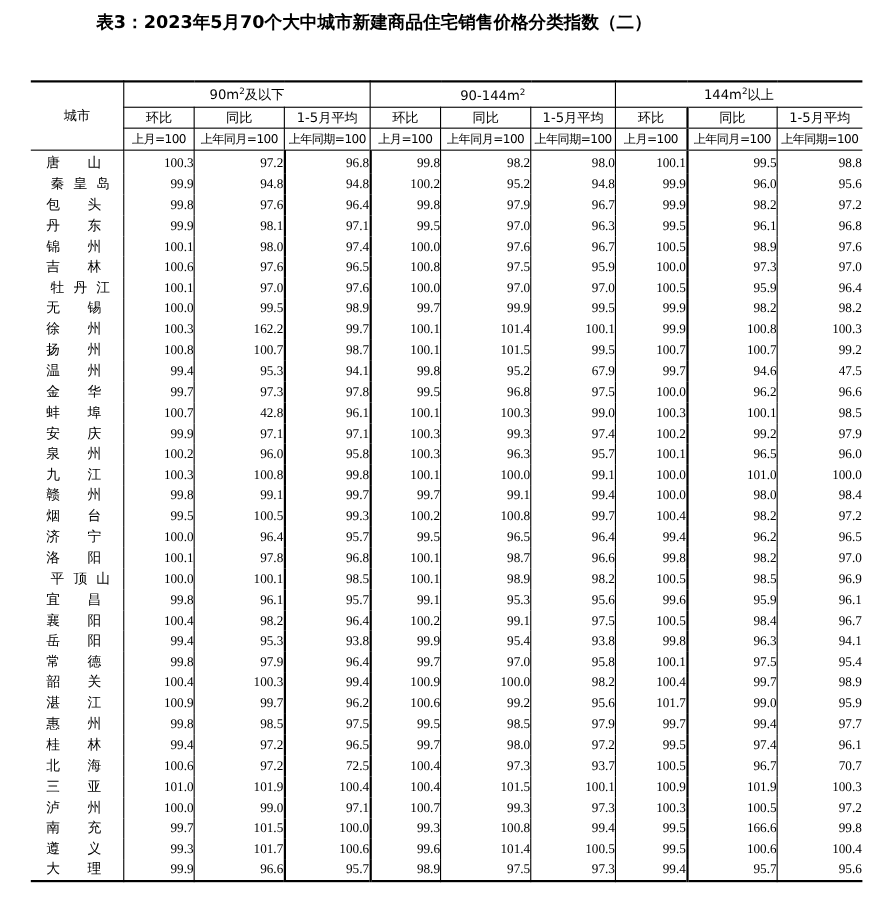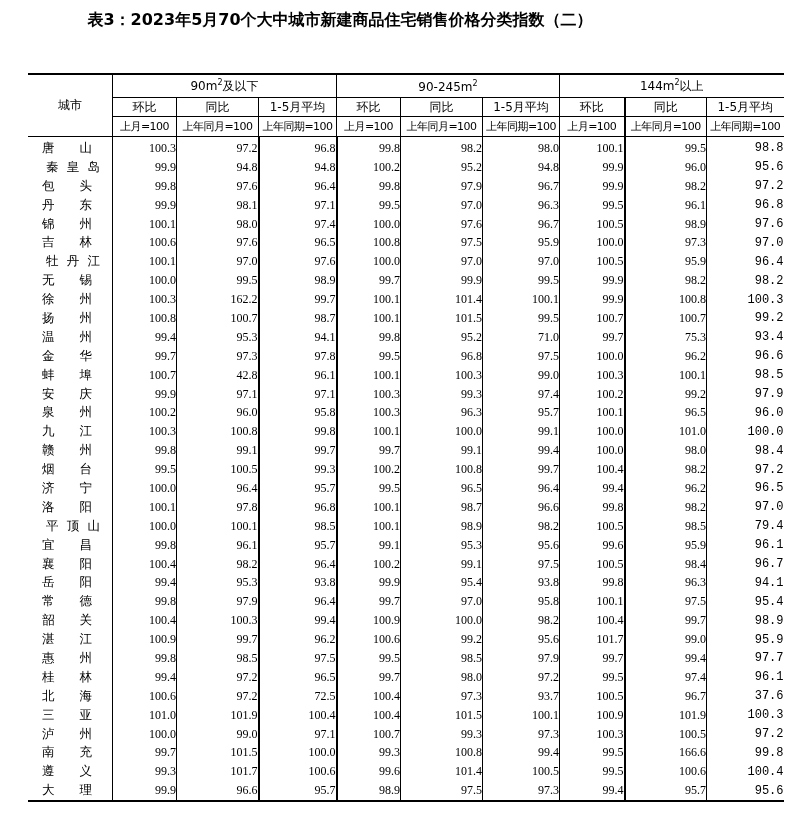--- a/index.html
+++ b/index.html
@@ -15,21 +15,21 @@
   thead tr.grp th { height: 22px; }
   thead tr.sub th { height: 18px; }
   thead tr.unit th { height: 19px; font-size: 11px; letter-spacing: -0.5px; }
   thead th.city { border-left: none; font-size: 12px; }
   thead th.lastcol { border-right: none; }
   tbody td { height: 18.9px; text-align: right; padding-right: 4px; border-left: 1px solid #000;
              border-right: 1px solid #000; font-size: 12.5px; white-space: nowrap; }
   tbody td.city { border-left: none; text-align: left; padding: 0 12px 0 14px;
                   font-family: "DejaVu Sans", sans-serif; font-size: 12.5px; }
   tbody td.city span { display: flex; justify-content: space-between; width: 50px; }
-  tbody td.lastcol { border-right: none; font-family: Liberation Mono, monospace; }
+  tbody td.lastcol { border-right: none; }
   .thick-r { border-right: 2px solid #000 !important; }
   sup { font-size: 8px; }
   tr.first-data td { padding-top: 2px; }
 </style>
 </head>
 <body>
 
 <div class="title">表3：2023年5月70个大中城市新建商品住宅销售价格分类指数（二）</div>
 
 <table class="grid">
@@ -42,21 +42,21 @@
       <col style="width:82px">
       <col style="width:77px">
     <col style="width:65px">
       <col style="width:82px">
       <col style="width:77px">
   </colgroup>
   <thead>
     <tr class="grp">
       <th class="city" rowspan="3">城市</th>
       <th colspan="3"><span>90m</span><sup>2</sup><span>及以下</span></th>
-      <th colspan="3"><span>90-245m</span><sup>2</sup><span></span></th>
+      <th colspan="3"><span>90-144m</span><sup>2</sup><span></span></th>
       <th colspan="3" class="lastcol"><span>144m</span><sup>2</sup><span>以上</span></th>
     </tr>
     <tr class="sub" id="sub-row">
         <th>环比</th>
         <th>同比</th>
         <th>1-5月平均</th>
         <th>环比</th>
         <th>同比</th>
         <th>1-5月平均</th>
         <th class="thick-r">环比</th>
@@ -253,24 +253,24 @@
           <span>
             <i style="font-style: normal;">温</i>
             <i style="font-style: normal;">州</i>
           </span>
         </td>
         <td>99.4</td>
         <td class="thick-r">95.3</td>
         <td class="thick-r">94.1</td>
         <td>99.8</td>
         <td>95.2</td>
-        <td>71.0</td>
+        <td>67.9</td>
         <td class="thick-r">99.7</td>
-        <td>75.3</td>
-        <td class="lastcol">93.4</td>
+        <td>94.6</td>
+        <td class="lastcol">47.5</td>
       </tr>
       <tr>
         <td class="city">
           <span>
             <i style="font-style: normal;">金</i>
             <i style="font-style: normal;">华</i>
           </span>
         </td>
         <td>99.7</td>
         <td class="thick-r">97.3</td>
@@ -427,21 +427,21 @@
           </span>
         </td>
         <td>100.0</td>
         <td class="thick-r">100.1</td>
         <td class="thick-r">98.5</td>
         <td>100.1</td>
         <td>98.9</td>
         <td>98.2</td>
         <td class="thick-r">100.5</td>
         <td>98.5</td>
-        <td class="lastcol">79.4</td>
+        <td class="lastcol">96.9</td>
       </tr>
       <tr>
         <td class="city">
           <span>
             <i style="font-style: normal;">宜</i>
             <i style="font-style: normal;">昌</i>
           </span>
         </td>
         <td>99.8</td>
         <td class="thick-r">96.1</td>
@@ -580,21 +580,21 @@
           </span>
         </td>
         <td>100.6</td>
         <td class="thick-r">97.2</td>
         <td class="thick-r">72.5</td>
         <td>100.4</td>
         <td>97.3</td>
         <td>93.7</td>
         <td class="thick-r">100.5</td>
         <td>96.7</td>
-        <td class="lastcol">37.6</td>
+        <td class="lastcol">70.7</td>
       </tr>
       <tr>
         <td class="city">
           <span>
             <i style="font-style: normal;">三</i>
             <i style="font-style: normal;">亚</i>
           </span>
         </td>
         <td>101.0</td>
         <td class="thick-r">101.9</td>

